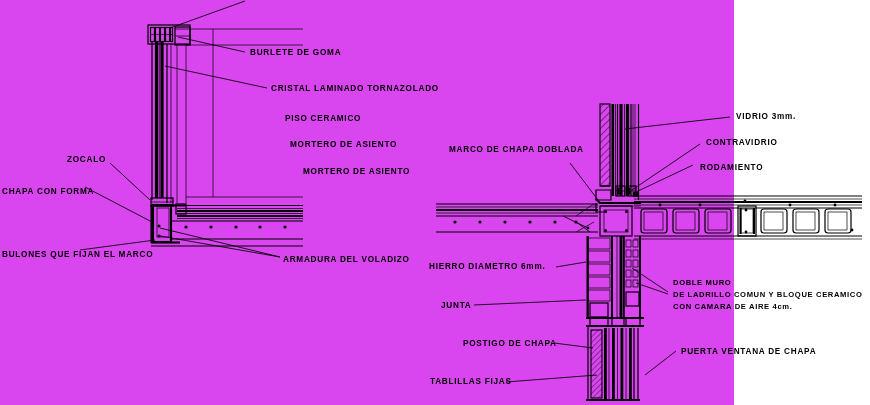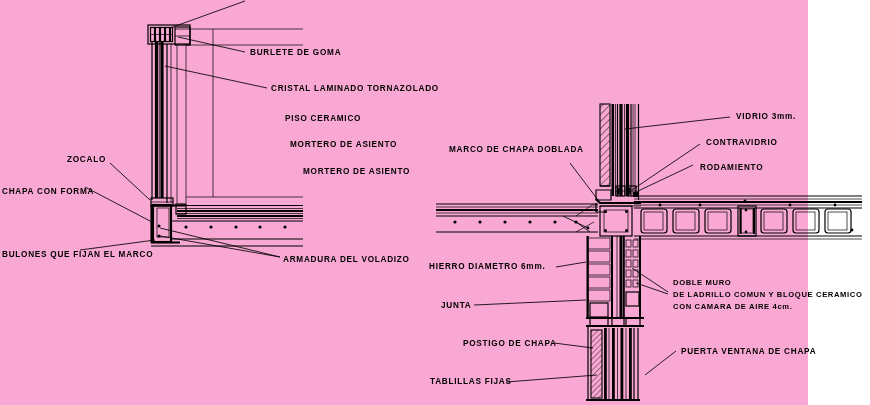--- a/index.html
+++ b/index.html
@@ -8,23 +8,23 @@
     background: #ffffff;
   }
   body {
     width: 870px;
     height: 405px;
     overflow: hidden;
     font-family: "Liberation Sans", sans-serif;
   }
   #sheet {
     position: relative;
-    width: 808px;
+    width: 734px;
     height: 405px;
-    background: #f9a8d4;
+    background: #d946ef;
   }
   #sheet svg {
     position: absolute;
     top: 0;
     left: 0;
   }
   .lbl {
     font-family: "Liberation Sans", sans-serif;
     font-size: 8.2px;
     letter-spacing: 0.75px;

